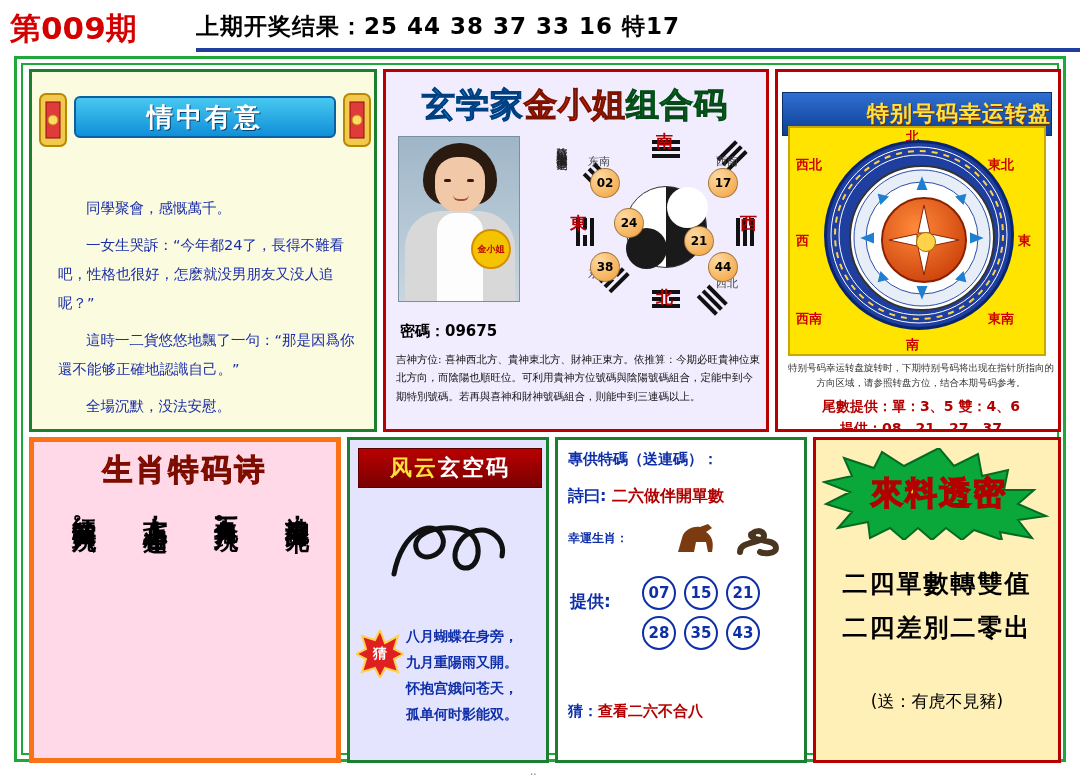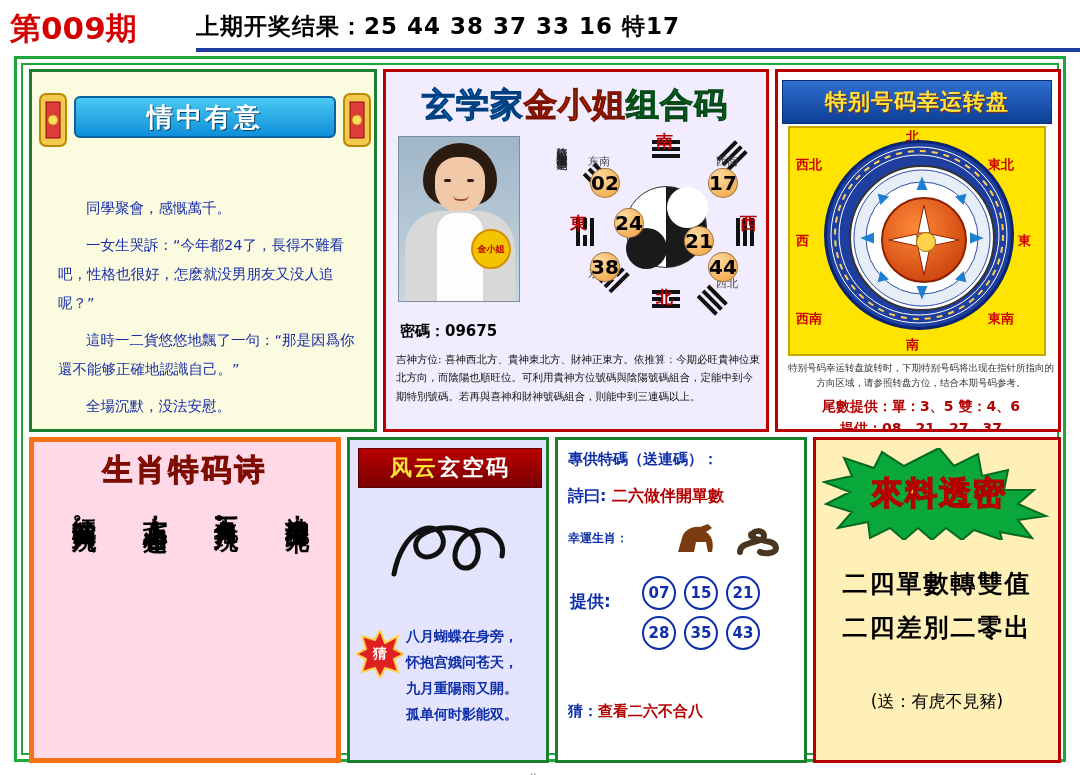--- a/index.html
+++ b/index.html
@@ -142,43 +142,43 @@
     border:1px solid #333;
   }
   .p2 .taiji:before, .p2 .taiji:after {
     content:""; position:absolute; width:41px; height:41px; border-radius:50%;
   }
   .p2 .taiji:before { background:#ffffff; left:41px; top:0; }
   .p2 .taiji:after  { background:#1a1a1a; left:0; top:41px; }
   .ball {
     position:absolute; width:30px; height:30px; border-radius:50%;
     display:flex; align-items:center; justify-content:center;
-    font-size:20px; font-weight:bold; color:#000;
+    font-size:12px; font-weight:bold; color:#000;
     font-family:"DejaVu Sans", sans-serif;
     border:1px solid rgba(0,0,0,.35);
   }
   .ball.or { background:radial-gradient(circle at 32% 28%, #ffd9a0, #f0a13c); }
   .p2 .pw {
     position:absolute; left:14px; top:250px;
     font-size:15px; font-weight:bold; color:#000;
     font-family:"DejaVu Sans", sans-serif;
   }
   .p2 .note {
     position:absolute; left:10px; top:278px; width:366px;
     font-size:10.5px; line-height:1.75; color:#111;
     font-family:"DejaVu Sans", sans-serif;
   }
 
   
   .p3 { left:752px; top:4px; width:286px; height:363px;
         border:3px solid #b80000; background:#ffffff; }
   .p3 .hdr {
-    position:absolute; left:4px; top:8px; width:270px; height:44px;
+    position:absolute; left:4px; top:20px; width:270px; height:44px;
     background:linear-gradient(#2f6fd0,#0d3f96);
-    display:flex; align-items:center; justify-content:center;
+    display:flex; align-items:center; justify-content:flex-end;
     border:1px solid #06306e;
   }
   .p3 .hdr span {
     font-size:22px; font-weight:bold; color:#ffe23a;
     font-family:"DejaVu Sans", sans-serif; letter-spacing:1px;
     text-shadow:1px 1px 0 #7a2b00;
   }
   .p3 .wheelbox {
     position:absolute; left:10px; top:54px; width:258px; height:230px;
     background:#ffe400; border:2px solid #c8a800;
@@ -531,22 +531,22 @@
       <path d="M22,78 C30,34 62,22 70,40 C78,58 48,70 44,52 C40,34 78,26 96,36 C112,45 108,74 92,72 C78,70 80,44 100,36 C118,29 134,44 130,60" fill="none" stroke="#111" stroke-width="5" stroke-linecap="round"></path>
     </svg>
     <div class="burst">
       <svg width="48" height="48" viewBox="0 0 48 48" style="position:absolute;left:0;top:0">
         <polygon points="24,0 29,13 42,6 38,19 48,24 38,29 42,42 29,38 24,48 19,38 6,42 10,29 0,24 10,19 6,6 19,10" fill="#e02020" stroke="#ffd24a" stroke-width="2"></polygon>
       </svg>
       <div class="t">猜</div>
     </div>
     <div class="poem">
       <div>八月蝴蝶在身旁，</div>
+      <div>九月重陽雨又開。</div>
       <div>怀抱宫娥问苍天，</div>
-      <div>九月重陽雨又開。</div>
       <div>孤单何时影能双。</div>
     </div>
   </div>
 
   <div class="panel p6">
     <div class="l1">專供特碼（送連碼）：</div>
     <div class="l2">
       <span class="k">詩曰:</span>
       <span class="v">二六做伴開單數</span>
     </div>

